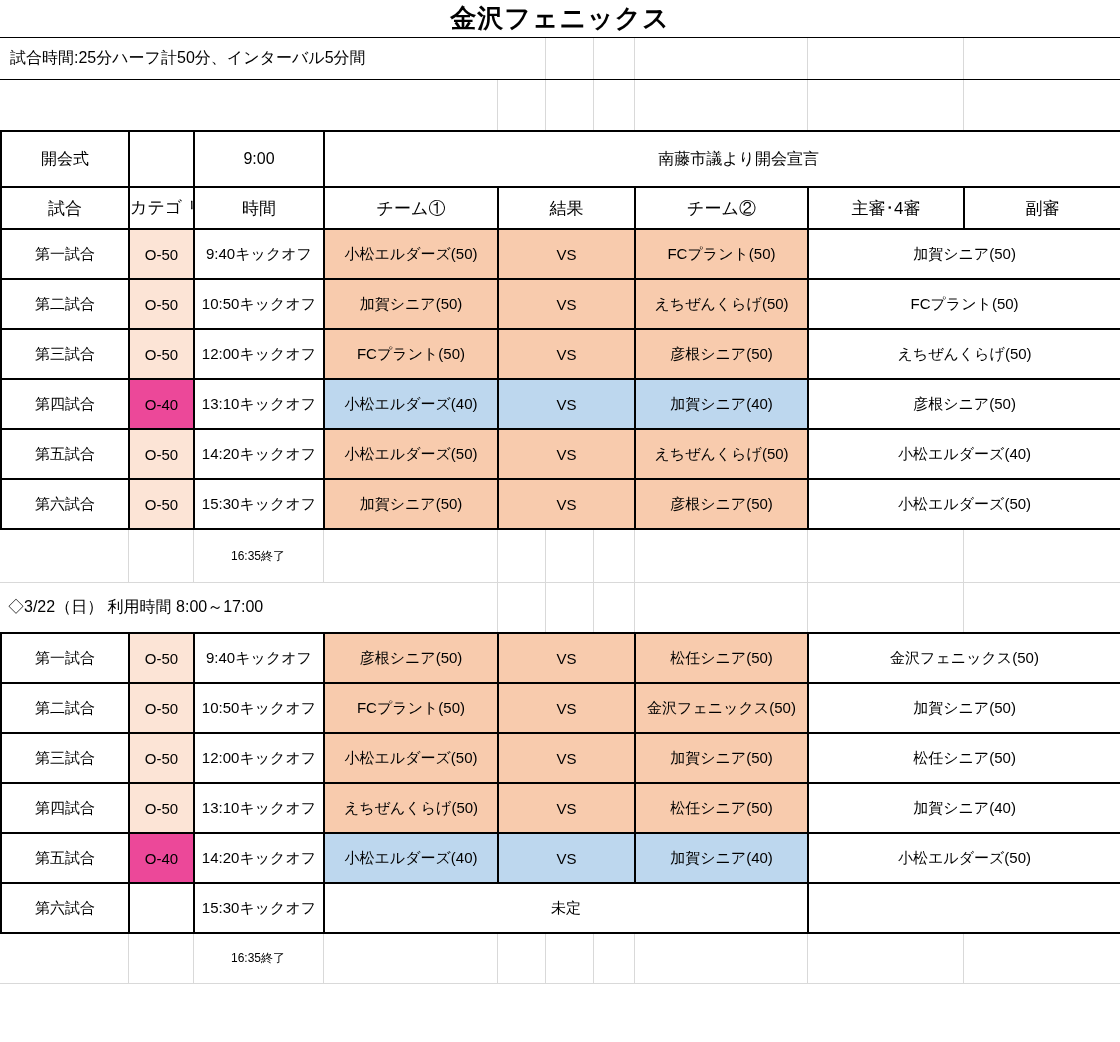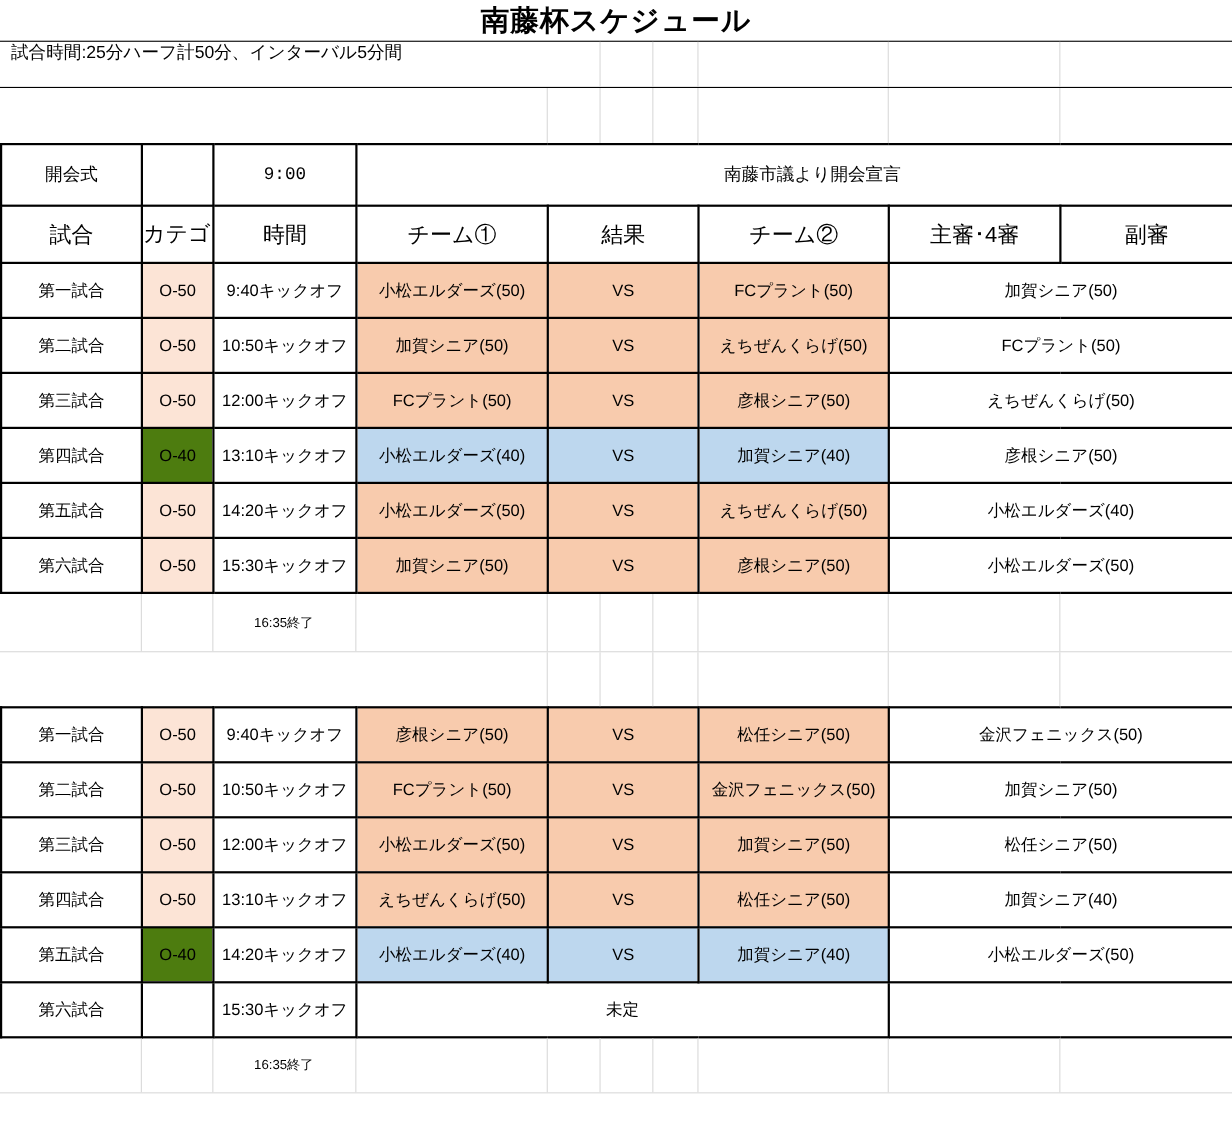--- a/index.html
+++ b/index.html
@@ -13,21 +13,21 @@
     overflow:hidden;
   }
   
   .title-row {
     height:38px; border-bottom:1px solid #000;
     display:flex; align-items:center; justify-content:center;
     font-size:26px; font-weight:bold; letter-spacing:1px;
   }
   .note-row {
     position:relative; height:42px; border-bottom:1px solid #000;
-    display:flex; padding-left:10px; font-size:16px;
+    display:flex; align-items:center; padding-left:10px; font-size:16px;
   }
   .date-row {
     position:relative; display:flex; align-items:center;
     padding-left:8px; font-size:16px;
   }
   .date-row.d1 { height:50px; }
   .date-row.d2 { height:49px; }
   .end-row { position:relative; font-size:12px; }
   .end-row.e1 { height:53px; border-bottom:1px solid #d9d9d9; }
   .end-row.e2 { height:50px; border-bottom:1px solid #d9d9d9; }
@@ -39,40 +39,40 @@
   
   table.sched {
     width:1120px; table-layout:fixed; border-collapse:collapse;
     border:2px solid #000;
   }
   table.sched td {
     border:2px solid #000; text-align:center; vertical-align:middle;
     font-size:15px; overflow:hidden; white-space:nowrap;
   }
   tr.opening-row td { height:56px; font-size:16px; }
-  tr.head-row td    { height:52px; font-size:20px; }
+  tr.head-row td    { height:42px; font-size:17px; }
   tr.trow td        { height:50px; }
   td.cath {
     font-size:13px; line-height:1.15; white-space:pre-line;
   }
   td.announce { text-align:left; padding-left:32px; }
   td.lt-r { border-right:1px solid #d9d9d9;margin-top:19px; }
-  td.lt-l { border-left:1px solid #d9d9d9;font-family:Liberation Mono, monospace; }
+  td.lt-l { border-left:1px solid #d9d9d9; }
   
   tr[data-tone="orange"] td.cat  { background:#fce4d6; }
   tr[data-tone="orange"] td.team { background:#f8cbad; }
-  tr[data-tone="blue"]   td.cat  { background:#4d7c0f; }
+  tr[data-tone="blue"]   td.cat  { background:#ec4899; }
   tr[data-tone="blue"]   td.team { background:#bdd7ee; }
 </style>
 </head>
 <body>
 
 <div class="page">
 
-  <div class="title-row">南藤杯スケジュール</div>
+  <div class="title-row">金沢フェニックス</div>
 
   <div class="note-row">
     <span>試合時間:25分ハーフ計50分、インターバル5分間</span>
     <div class="vline" style="left:545px"></div>
     <div class="vline" style="left:593px"></div>
     <div class="vline" style="left:634px"></div>
     <div class="vline" style="left:807px"></div>
     <div class="vline" style="left:963px"></div>
   </div>
 
@@ -178,20 +178,21 @@
     <div class="vline" style="left:323px"></div>
     <div class="vline" style="left:497px"></div>
     <div class="vline" style="left:545px"></div>
     <div class="vline" style="left:593px"></div>
     <div class="vline" style="left:634px"></div>
     <div class="vline" style="left:807px"></div>
     <div class="vline" style="left:963px"></div>
   </div>
 
   <div class="date-row d2">
+    <span>◇3/22（日） 利用時間 8:00～17:00</span>
     <div class="vline" style="left:497px"></div>
     <div class="vline" style="left:545px"></div>
     <div class="vline" style="left:593px"></div>
     <div class="vline" style="left:634px"></div>
     <div class="vline" style="left:807px"></div>
     <div class="vline" style="left:963px"></div>
   </div>
 
   <table class="sched">
     <colgroup>

